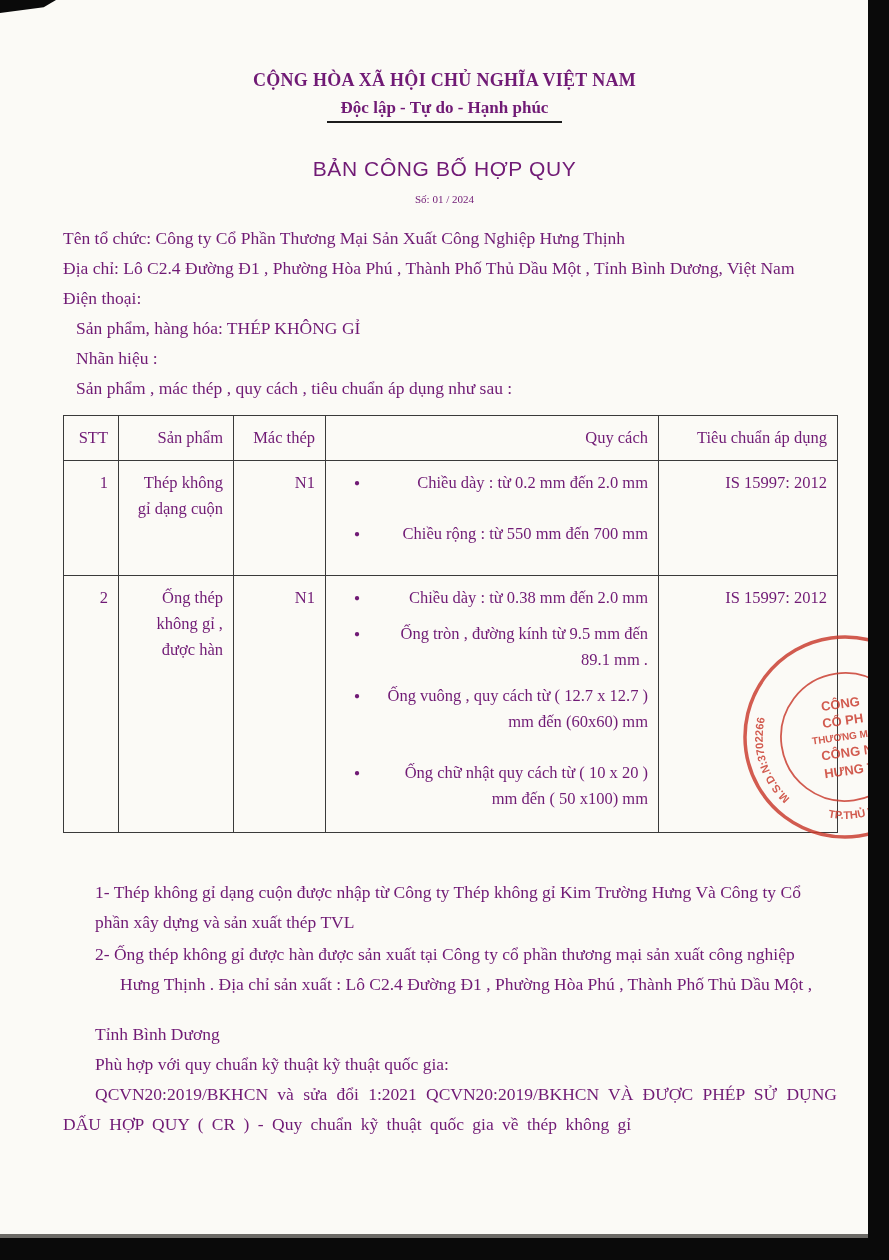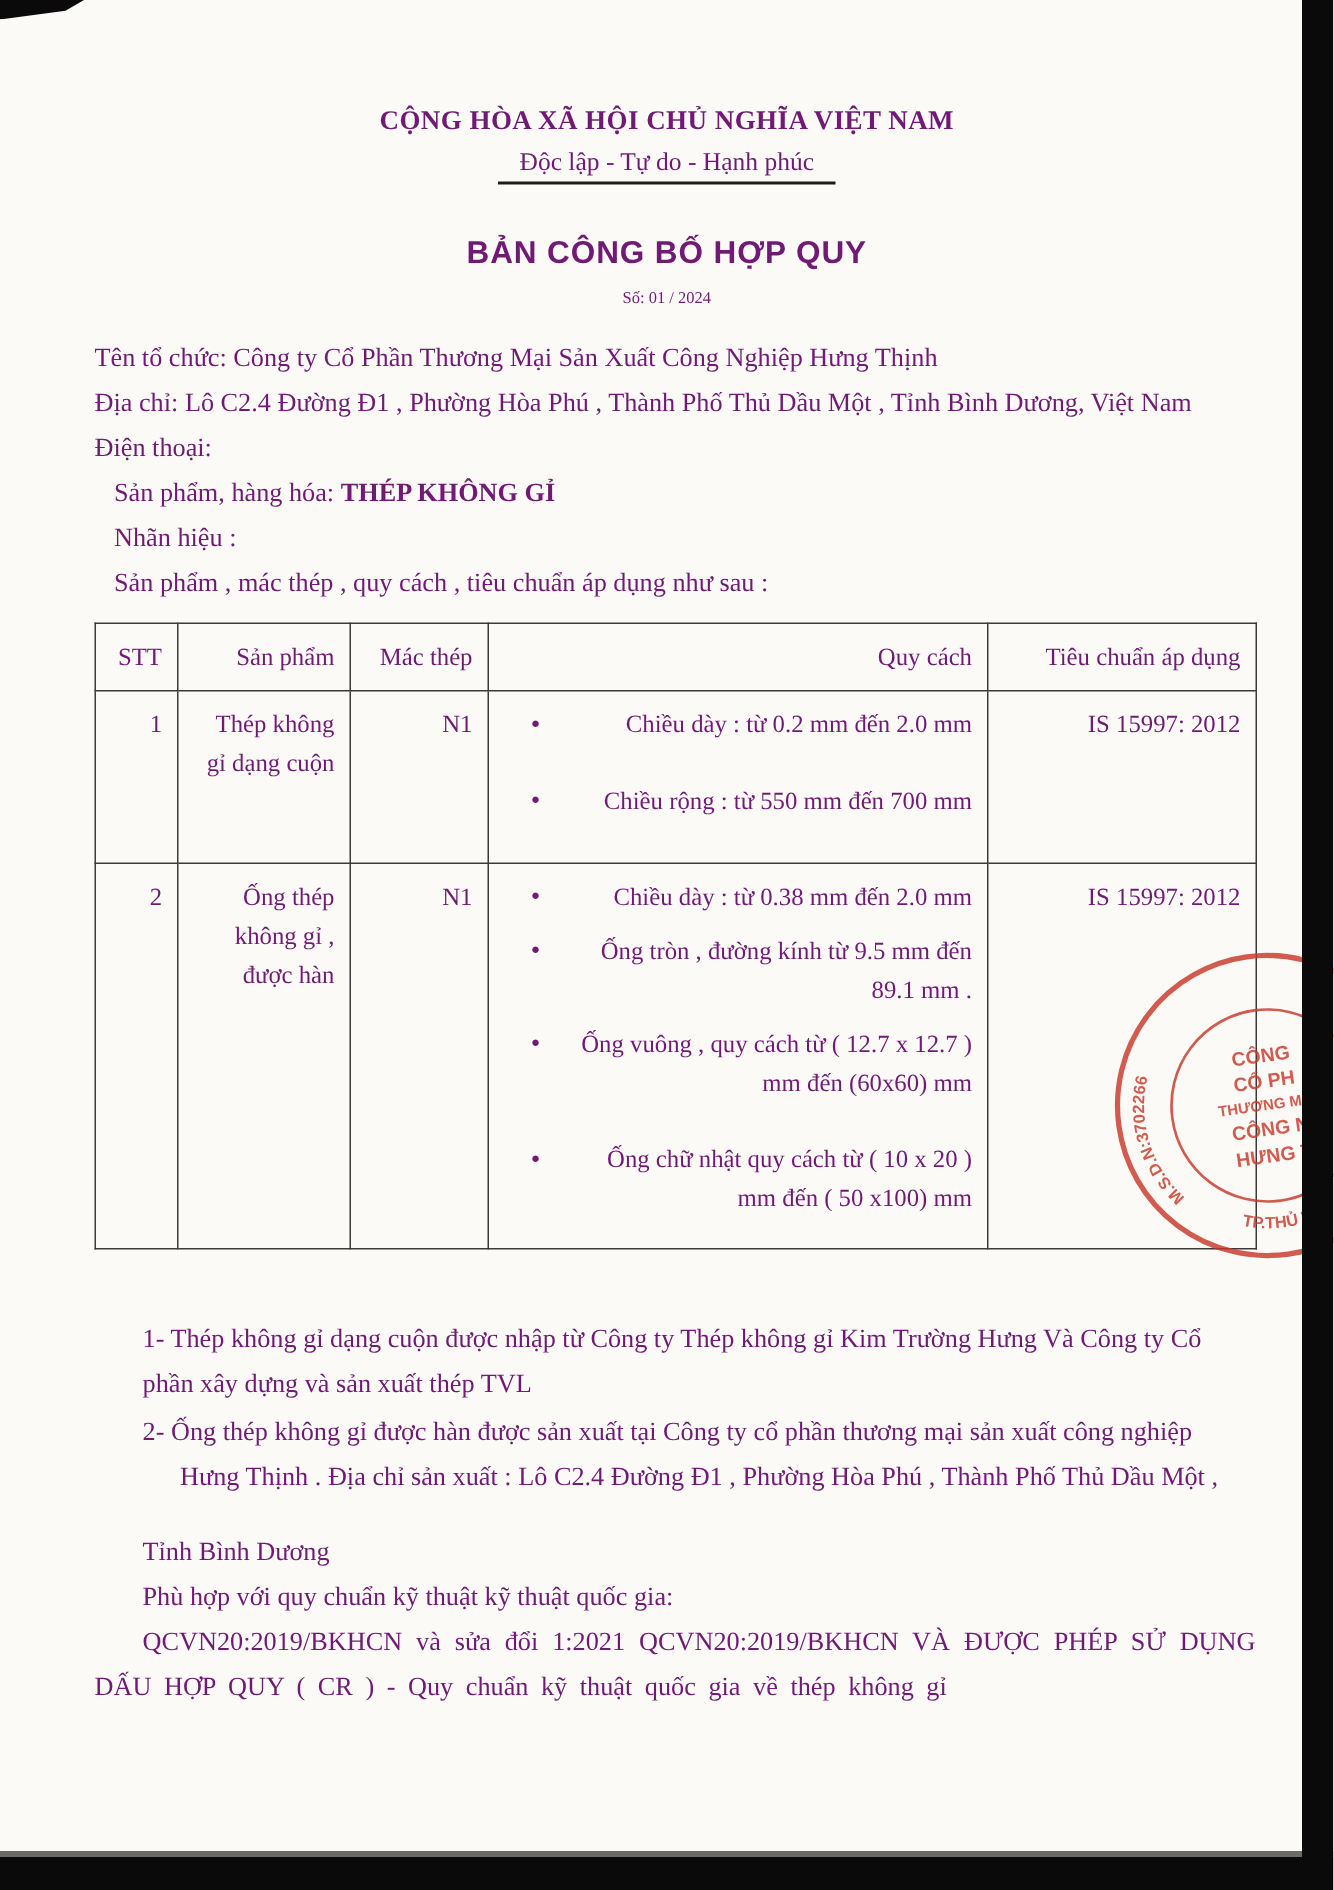--- a/index.html
+++ b/index.html
@@ -13,35 +13,35 @@
     box-sizing:border-box;
   }
   .doc-header { text-align:center; padding-top:70px; }
   .national-title {
     font-family:"Liberation Serif", serif;
     font-weight:bold; font-size:18px; letter-spacing:0.3px;
   }
   .motto-wrap { margin-top:7px; }
   .motto {
     display:inline-block;
-    font-weight:normal; font-size:17px;
+    font-weight:bold; font-size:17px;
     border-bottom:2px solid #1c1c1c;
     padding:0 14px 3px 14px;
   }
   .doc-title {
     text-align:center; margin-top:34px;
     font-family:"Liberation Sans", sans-serif;
-    font-weight:bold; font-size:21px; letter-spacing:0.6px;
+    font-weight:normal; font-size:21px; letter-spacing:0.6px;
   }
   .doc-number { text-align:center; margin-top:12px; font-size:11px; }
 
   .content { padding:18px 52px 0 63px; font-size:17.5px; line-height:30px; }
   .para { margin:0; }
   .indent-sm { padding-left:13px; }
-  .bold { font-weight:bold; }
+  .bold { font-weight:normal; }
 
   table.spec-table {
     border-collapse:collapse;
     width:774px;
     margin-top:12px;
     table-layout:fixed;
     font-size:16.5px;
   }
   .spec-table th, .spec-table td {
     border:1px solid #3a3a3a;

